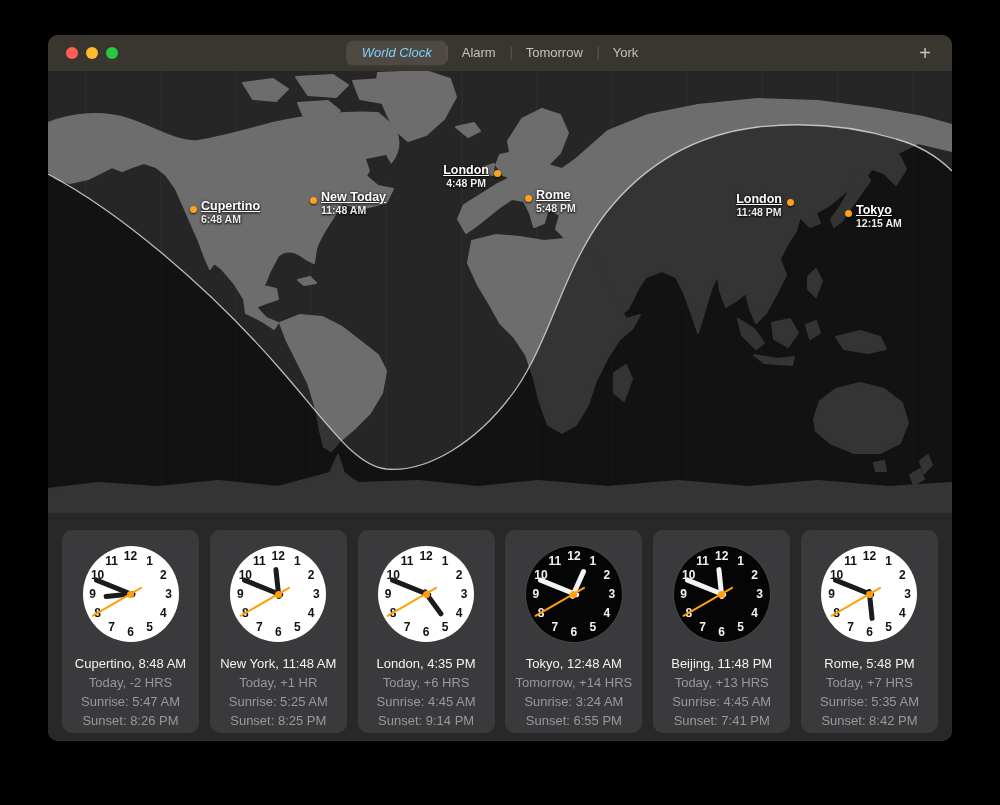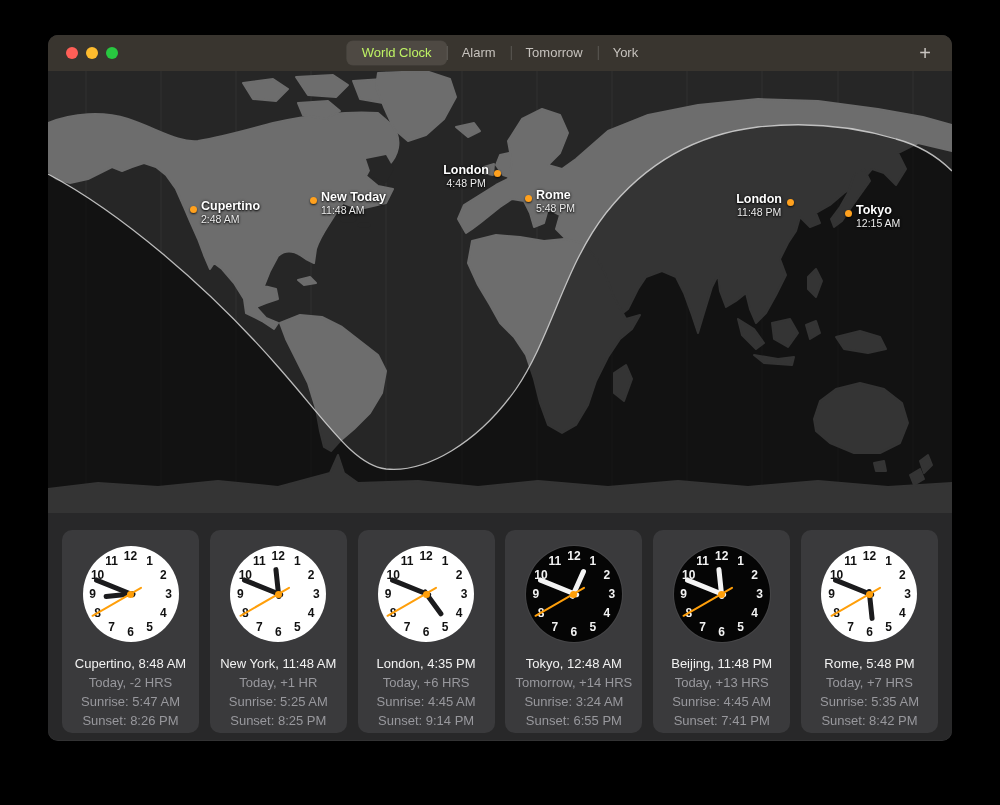--- a/index.html
+++ b/index.html
@@ -22,21 +22,21 @@
   .traffic span{width:12px;height:12px;border-radius:50%;display:block;}
   .tl-red{background:#ff5f57;} .tl-yellow{background:#febc2e;} .tl-green{background:#28c840;}
   .segmented{
     position:absolute;left:50%;top:50%;transform:translate(-50%,-50%);
     display:flex;align-items:center;height:24px;border-radius:7px;
   }
   .seg-item{
     position:relative;height:24px;line-height:24px;padding:0 15px;border-radius:6px;
     font-size:13px;color:#c6c2bd;cursor:default;white-space:nowrap;
   }
-  .seg-item.selected{background:#4e4943;color:#bef264;box-shadow:0 0 0 .5px rgba(255,255,255,.08);}
+  .seg-item.selected{background:#4e4943;color:#7dd3fc;box-shadow:0 0 0 .5px rgba(255,255,255,.08);font-style:italic;}
   .seg-item:not(.selected):not(:first-child)::before{
     content:"";position:absolute;left:0;top:5px;width:1px;height:14px;background:rgba(255,255,255,.18);
   }
   .add-btn{
     position:absolute;right:14px;top:6px;width:26px;height:24px;border:none;background:transparent;
     color:#c9c5c1;font-size:20px;line-height:22px;text-align:center;padding:0;font-family:inherit;
   }
   
   .map-area{position:relative;width:904px;height:442px;background:#262626;}
   .map-area svg{position:absolute;left:0;top:0;}
@@ -44,23 +44,24 @@
   .marker .dot{
     position:absolute;left:-3.5px;top:-3.5px;width:7px;height:7px;border-radius:50%;
     background:#ffa11e;box-shadow:0 1px 2px rgba(0,0,0,.8);
   }
   .marker .labels{position:absolute;top:-9px;width:max-content;}
   .marker.side-right .labels{left:8px;text-align:left;}
   .marker.side-left  .labels{right:8px;text-align:center;}
   .marker .city-name{
     font-size:12.5px;font-weight:bold;color:#fff;line-height:13px;
     text-shadow:0 1px 2px rgba(0,0,0,.95), 0 0 3px rgba(0,0,0,.7);
+    text-decoration:underline;
   }
   .marker .city-time{
-    font-size:10.5px;font-weight:normal;color:#ececec;line-height:13px;
+    font-size:10.5px;font-weight:bold;color:#ececec;line-height:13px;
     text-shadow:0 1px 2px rgba(0,0,0,.95), 0 0 3px rgba(0,0,0,.7);
   }
   
   .cards-row{
     display:flex;justify-content:space-between;padding:17px 14px 0 14px;background:#282829;
   }
   .card{
     width:137px;height:203px;background:#3a3a3c;border-radius:10px;text-align:center;
   }
   .clock{
@@ -174,21 +175,21 @@
 
       <path d="M 0,103 C 70,140 160,215 232,298 C 282,355 306,394 338,398 C 378,402 430,372 468,318 C 504,265 516,196 558,142 C 600,89 652,63 710,56 C 764,50 808,56 848,68 C 870,74 890,86 904,100 L 904,442 L 0,442 Z" fill="rgba(0,0,0,0.52)"></path>
 
       <path d="M 0,103 C 70,140 160,215 232,298 C 282,355 306,394 338,398 C 378,402 430,372 468,318 C 504,265 516,196 558,142 C 600,89 652,63 710,56 C 764,50 808,56 848,68 C 870,74 890,86 904,100" fill="none" stroke="#d6d6d6" stroke-opacity="0.85" stroke-width="1.3"></path>
     </svg>
     <div id="markers">
         <div class="marker side-right" style="left: 145px; top: 138px;">
     <span class="dot"></span>
     <span class="labels">
       <div class="city-name">Cupertino</div>
-      <div class="city-time">2:48 AM</div>
+      <div class="city-time">6:48 AM</div>
     </span>
   </div>
         <div class="marker side-right" style="left: 265px; top: 129px;">
     <span class="dot"></span>
     <span class="labels">
       <div class="city-name">New Today</div>
       <div class="city-time">11:48 AM</div>
     </span>
   </div>
         <div class="marker side-left" style="left: 449px; top: 102px;">

